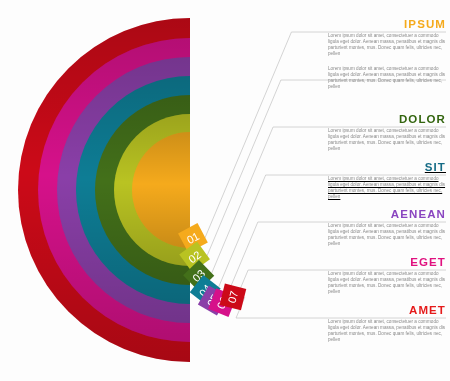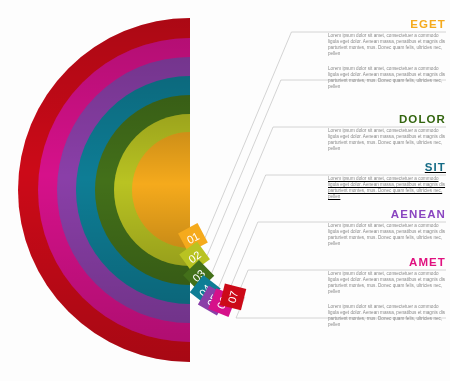--- a/index.html
+++ b/index.html
@@ -104,40 +104,41 @@
         </g>
         <g transform="translate(232.90529847289355,296.9376217254527) rotate(14)">
           <rect x="-11" y="-11" width="22" height="22" fill="#cc0a18"></rect>
           <text x="0" y="4" text-anchor="middle" fill="#ffffff" font-size="11" font-family="&quot;Liberation Sans&quot;, sans-serif" transform="rotate(-90)">07</text>
         </g>
       </g>
   </svg>
 
   <div id="panels-host">
       <div class="panel" style="top: 18px;">
-        <div class="panel-head" style="color: rgb(245, 170, 28);">EGET</div>
+        <div class="panel-head" style="color: rgb(245, 170, 28);">IPSUM</div>
         <p class="panel-body">Lorem ipsum dolor sit amet, consectetuer a commodo ligula eget dolor. Aenean massa, penatibus et magnis dis parturient montes, mus. Donec quam felis, ultricies nec, pellen</p>
       </div>
       <div class="panel" style="top: 66px;">
         <p class="panel-body">Lorem ipsum dolor sit amet, consectetuer a commodo ligula eget dolor. Aenean massa, penatibus et magnis dis parturient montes, mus. Donec quam felis, ultricies nec, pellen</p>
       </div>
       <div class="panel" style="top: 113px;">
         <div class="panel-head" style="color: rgb(51, 101, 15);">DOLOR</div>
         <p class="panel-body">Lorem ipsum dolor sit amet, consectetuer a commodo ligula eget dolor. Aenean massa, penatibus et magnis dis parturient montes, mus. Donec quam felis, ultricies nec, pellen</p>
       </div>
       <div class="panel" style="top: 161px; text-decoration: underline;">
         <div class="panel-head" style="color: rgb(20, 107, 133);">SIT</div>
         <p class="panel-body">Lorem ipsum dolor sit amet, consectetuer a commodo ligula eget dolor. Aenean massa, penatibus et magnis dis parturient montes, mus. Donec quam felis, ultricies nec, pellen</p>
       </div>
       <div class="panel" style="top: 208px;">
         <div class="panel-head" style="color: rgb(138, 69, 192);">AENEAN</div>
         <p class="panel-body">Lorem ipsum dolor sit amet, consectetuer a commodo ligula eget dolor. Aenean massa, penatibus et magnis dis parturient montes, mus. Donec quam felis, ultricies nec, pellen</p>
       </div>
       <div class="panel" style="top: 256px;">
-        <div class="panel-head" style="color: rgb(224, 17, 127);">AMET</div>
+        <div class="panel-head" style="color: rgb(224, 17, 127);">EGET</div>
         <p class="panel-body">Lorem ipsum dolor sit amet, consectetuer a commodo ligula eget dolor. Aenean massa, penatibus et magnis dis parturient montes, mus. Donec quam felis, ultricies nec, pellen</p>
       </div>
       <div class="panel" style="top: 304px;">
+        <div class="panel-head" style="color: rgb(229, 27, 27);">AMET</div>
         <p class="panel-body">Lorem ipsum dolor sit amet, consectetuer a commodo ligula eget dolor. Aenean massa, penatibus et magnis dis parturient montes, mus. Donec quam felis, ultricies nec, pellen</p>
       </div>
     </div>
 
 </div>
 
 </body></html>

